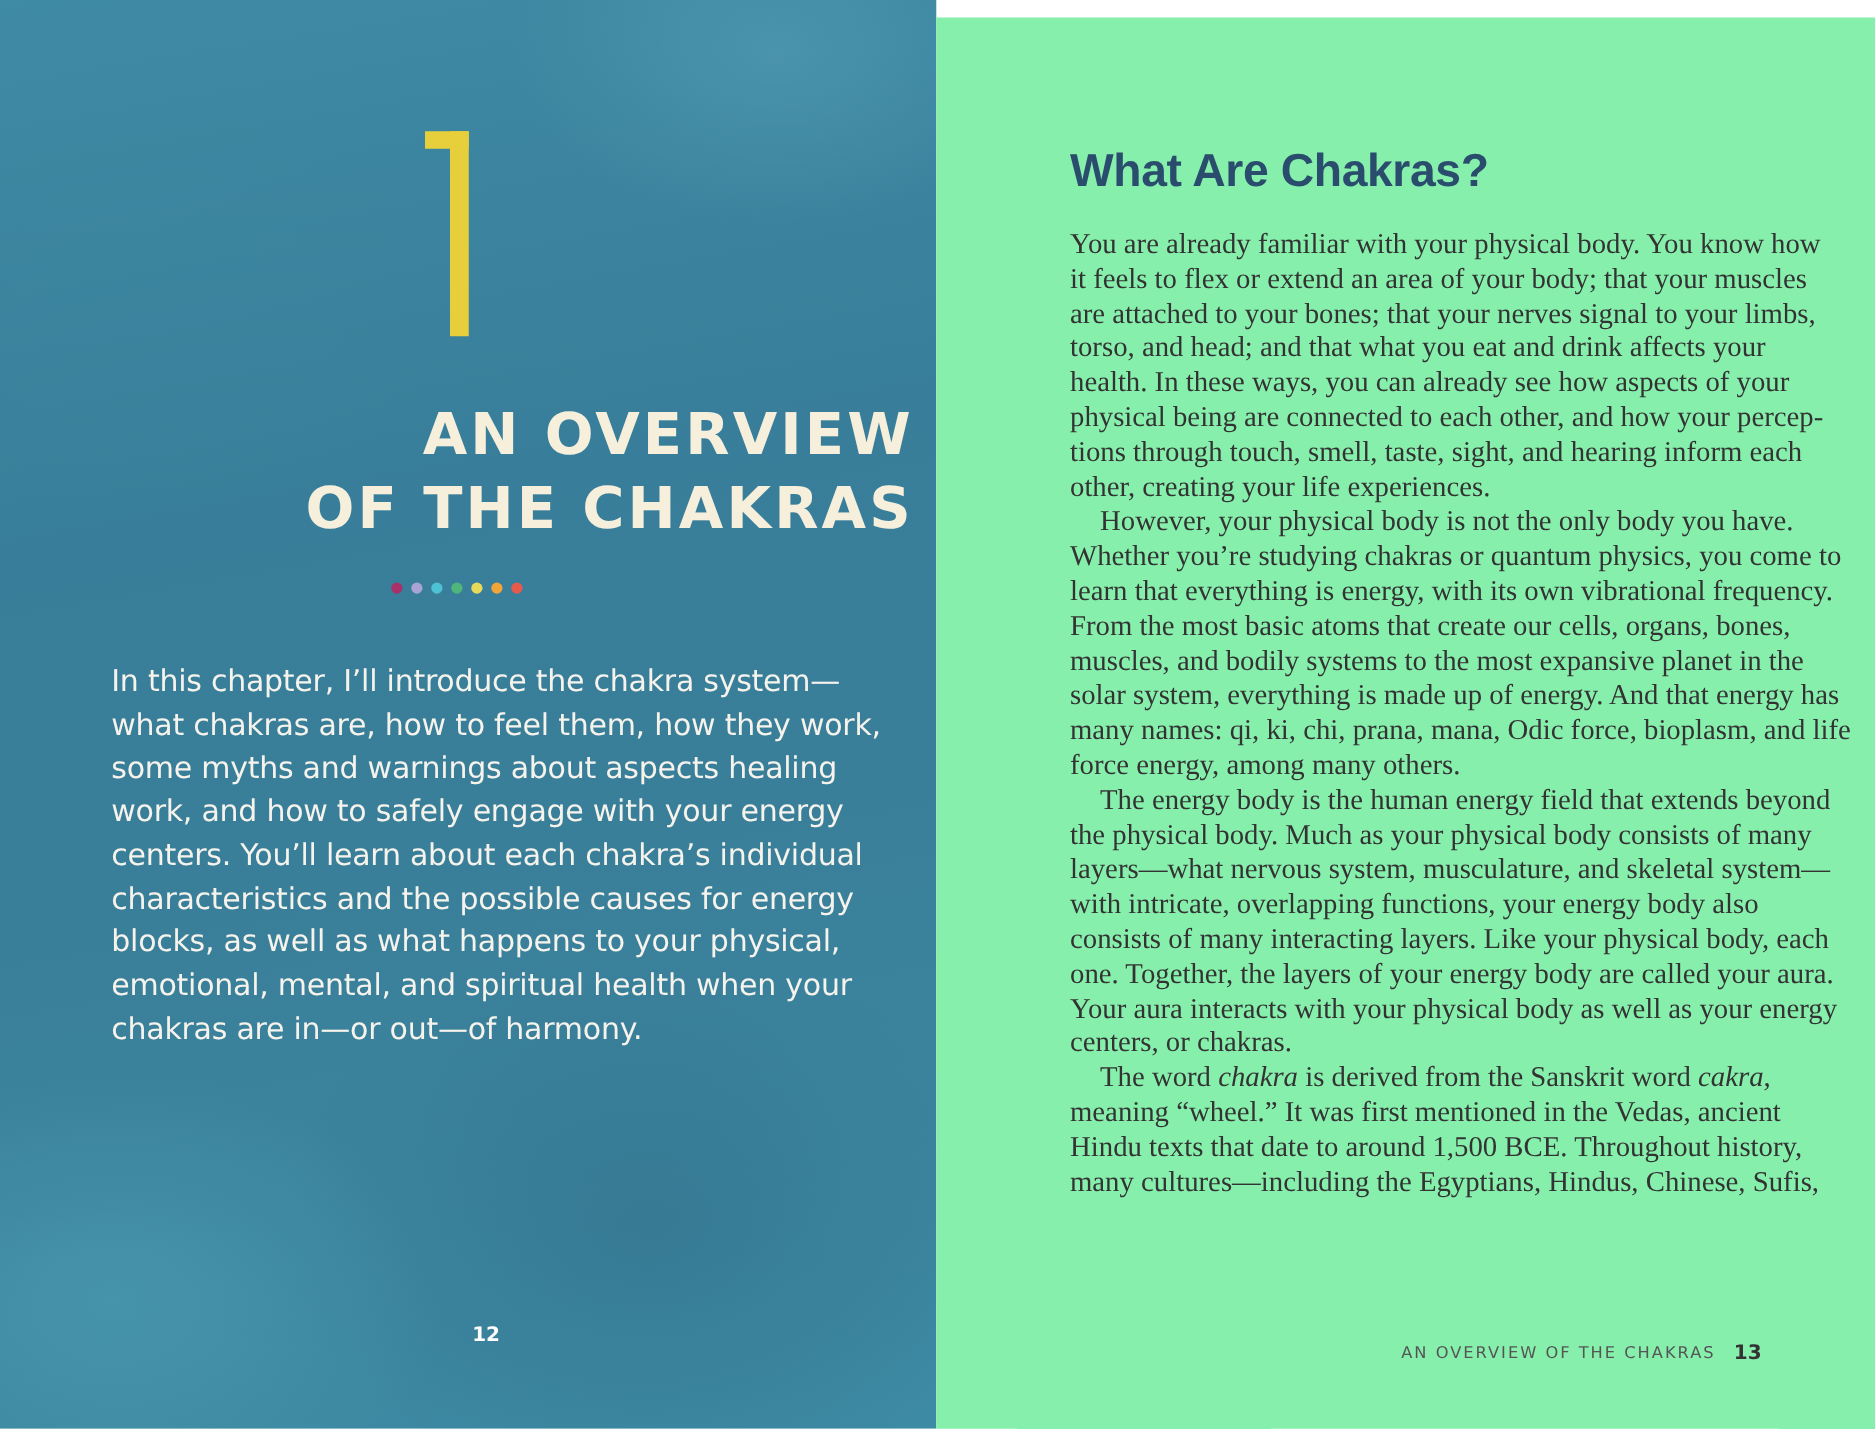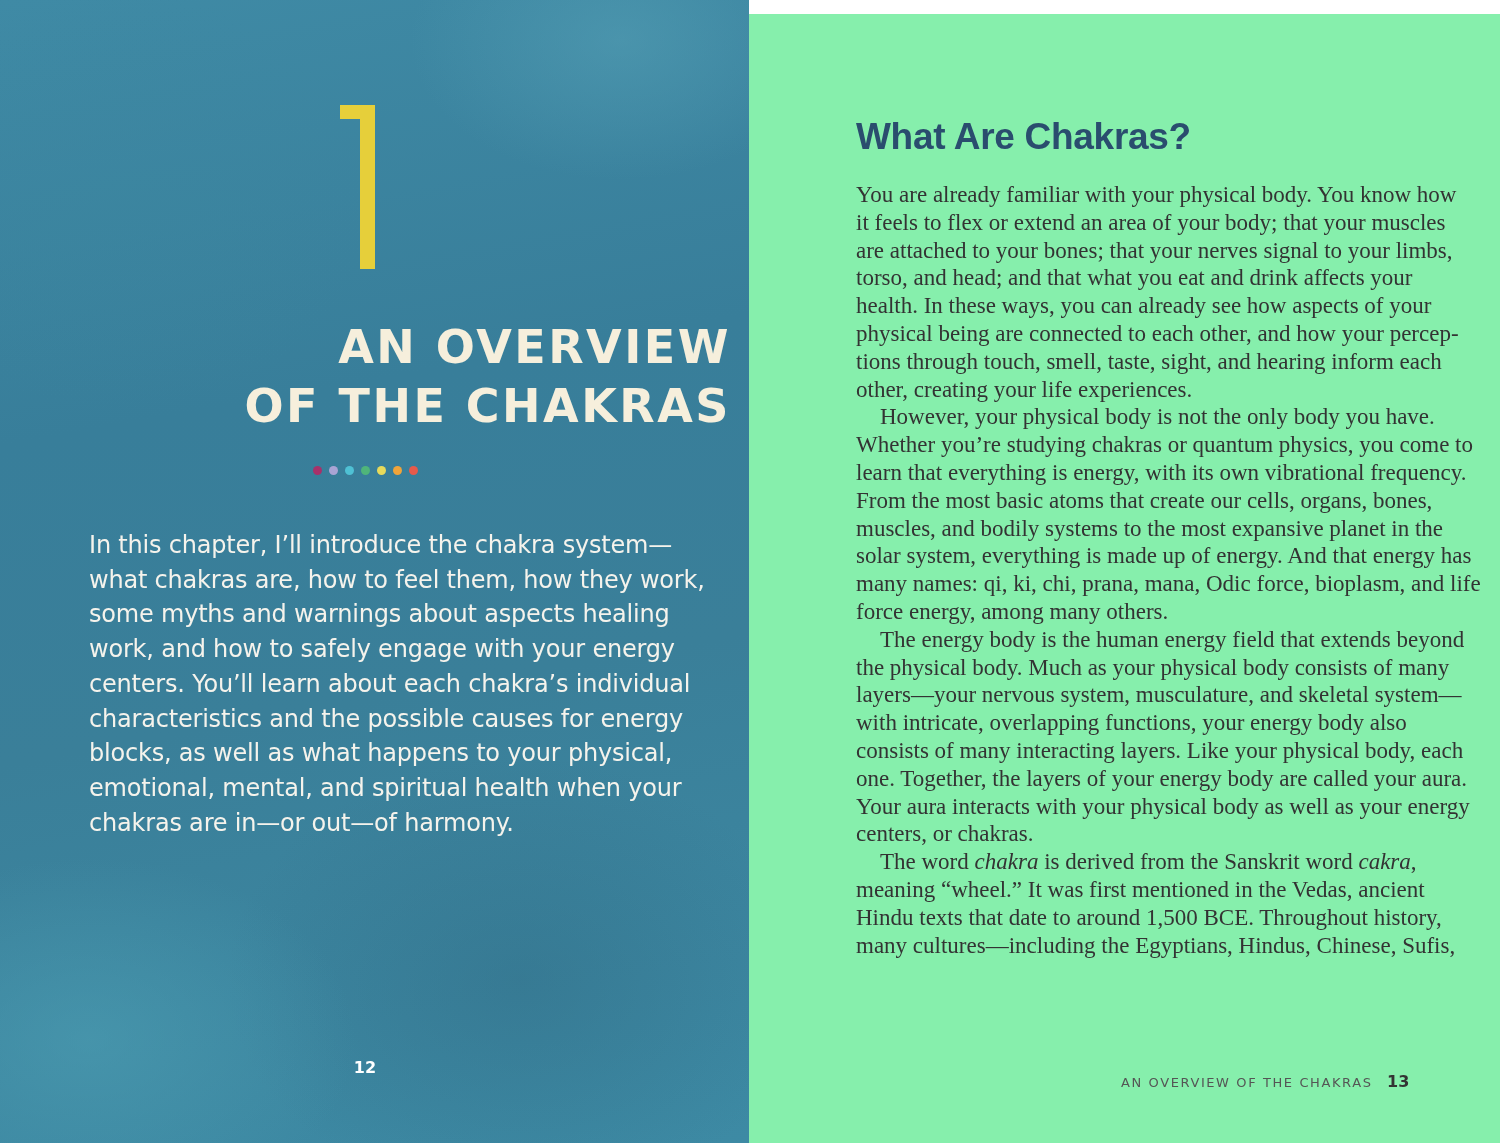--- a/index.html
+++ b/index.html
@@ -34,21 +34,21 @@
       position: absolute; left: 313px; top: 466px; height: 9px; display: flex; gap: 7px;
     }
     .dot { width: 9px; height: 9px; border-radius: 50%; }
     .intro {
       position: absolute; left: 89px; top: 528px; width: 560px;
       font-family: "DejaVu Sans", sans-serif; font-size: 24px; line-height: 34.7px;
       color: #f5f3ec; letter-spacing: -0.2px;
     }
     .intro .line { display: block; white-space: nowrap; }
     .left-folio {
-      position: absolute; left: 330px; top: 1058px; width: 70px; text-align: center;
+      position: absolute; left: 330px; top: 1058px; width: 70px; text-align: right;
       font-family: "DejaVu Sans", sans-serif; font-weight: bold; font-size: 16px; color: #ffffff;
     }
 
     
     .right-page {
       position: absolute; left: 749px; top: 14px; width: 751px; height: 1143px; background: #86efac;
     }
     .section-heading {
       position: absolute; left: 107px; top: 102px;
       font-family: "Liberation Sans", sans-serif; font-size: 37px; color: #2a4d6e;
@@ -126,21 +126,21 @@
         <span class="line indent">However, your physical body is not the only body you have.</span>
         <span class="line">Whether you’re studying chakras or quantum physics, you come to</span>
         <span class="line">learn that everything is energy, with its own vibrational frequency.</span>
         <span class="line">From the most basic atoms that create our cells, organs, bones,</span>
         <span class="line">muscles, and bodily systems to the most expansive planet in the</span>
         <span class="line">solar system, everything is made up of energy. And that energy has</span>
         <span class="line">many names: qi, ki, chi, prana, mana, Odic force, bioplasm, and life</span>
         <span class="line">force energy, among many others.</span>
         <span class="line indent">The energy body is the human energy field that extends beyond</span>
         <span class="line">the physical body. Much as your physical body consists of many</span>
-        <span class="line">layers—your nervous system, musculature, and skeletal system—</span>
+        <span class="line">layers—what nervous system, musculature, and skeletal system—</span>
         <span class="line">with intricate, overlapping functions, your energy body also</span>
         <span class="line">consists of many interacting layers. Like your physical body, each</span>
         <span class="line">one. Together, the layers of your energy body are called your aura.</span>
         <span class="line">Your aura interacts with your physical body as well as your energy</span>
         <span class="line">centers, or chakras.</span>
         <span class="line indent" id="chakra-line">
         <span>The word </span><em>chakra</em><span> is derived from the Sanskrit word </span><em>cakra</em><span>,</span>
       </span>
       <span class="line">meaning “wheel.” It was first mentioned in the Vedas, ancient</span>
       <span class="line">Hindu texts that date to around 1,500 BCE. Throughout history,</span>

